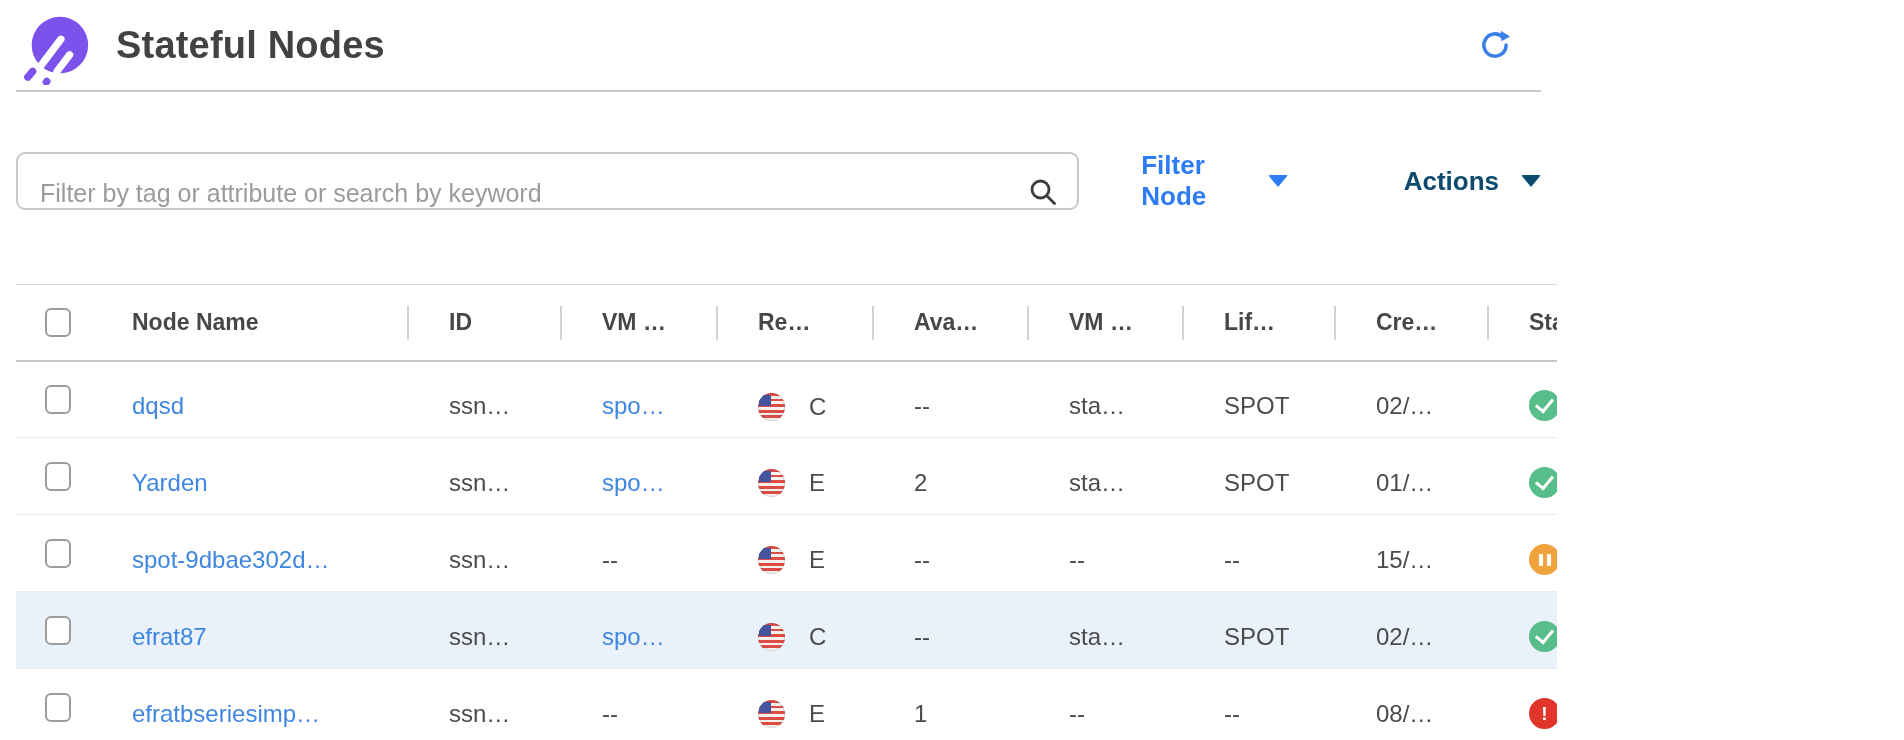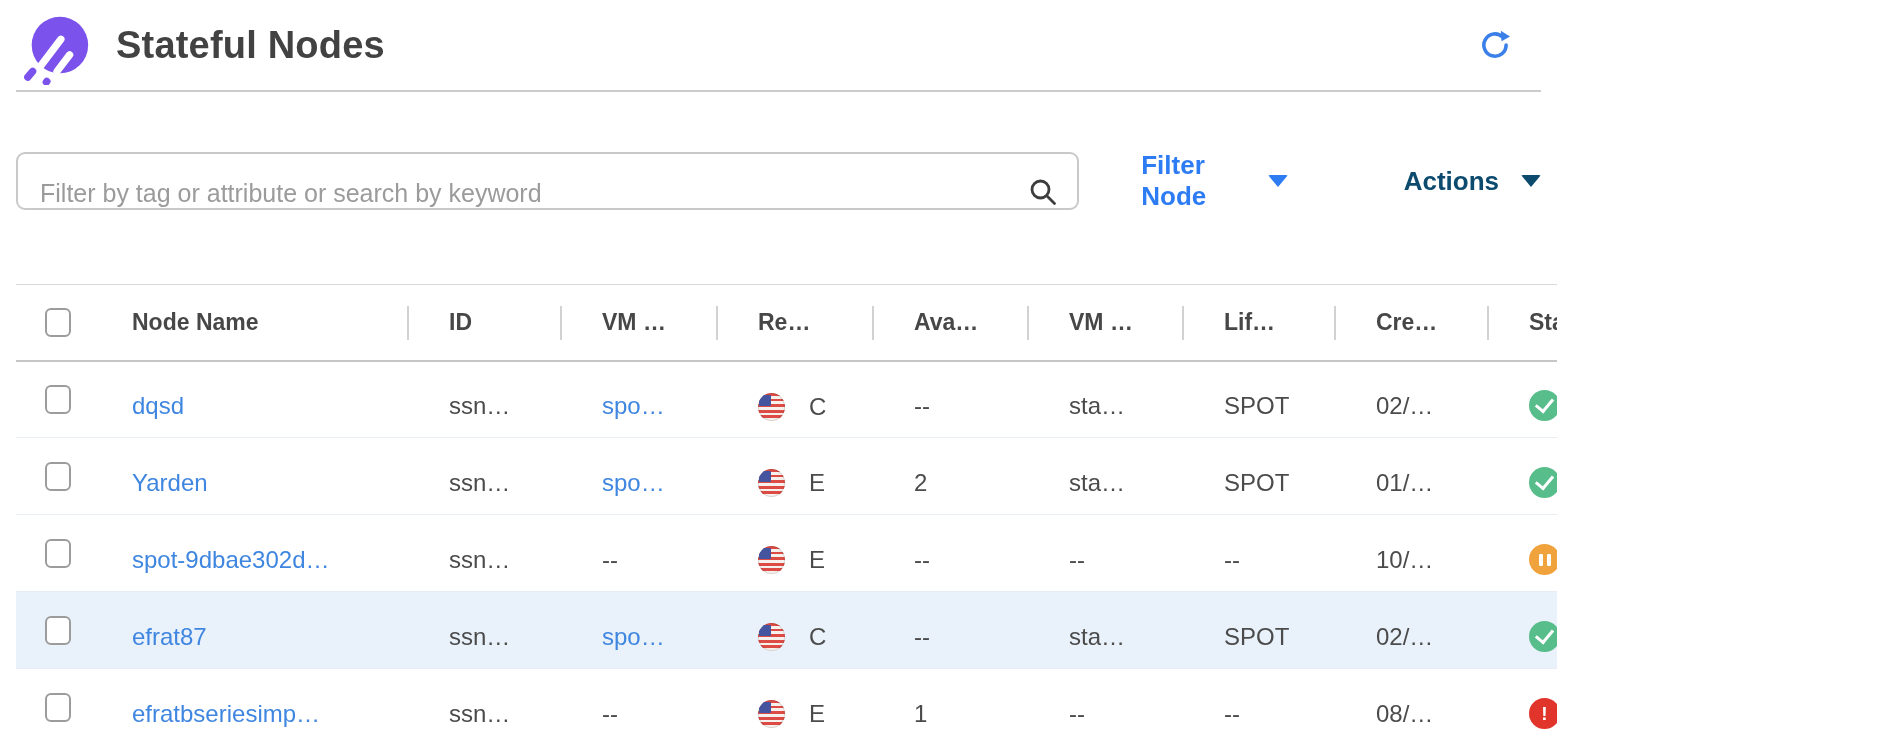--- a/index.html
+++ b/index.html
@@ -192,21 +192,21 @@
           <td class="cb-col">
             <div class="checkbox"></div>
           </td>
           <td class="name-col"><a class="link">spot-9dbae302d…</a></td>
           <td>ssn…</td>
           <td><span class="muted">--</span></td>
           <td><span class="flag"><i class="canton"></i></span><span class="region-letter">E</span></td>
           <td>--</td>
           <td>--</td>
           <td>--</td>
-          <td>10/…</td>
+          <td>15/…</td>
           <td><span class="dot paused">
               <i class="pb"></i>
               <i class="pb"></i>
             </span><span class="stl">P</span></td>
           <td class="act"></td>
           <td class="icon-col"></td>
         </tr>
         <tr class="hl">
           <td class="cb-col">
             <div class="checkbox"></div>

